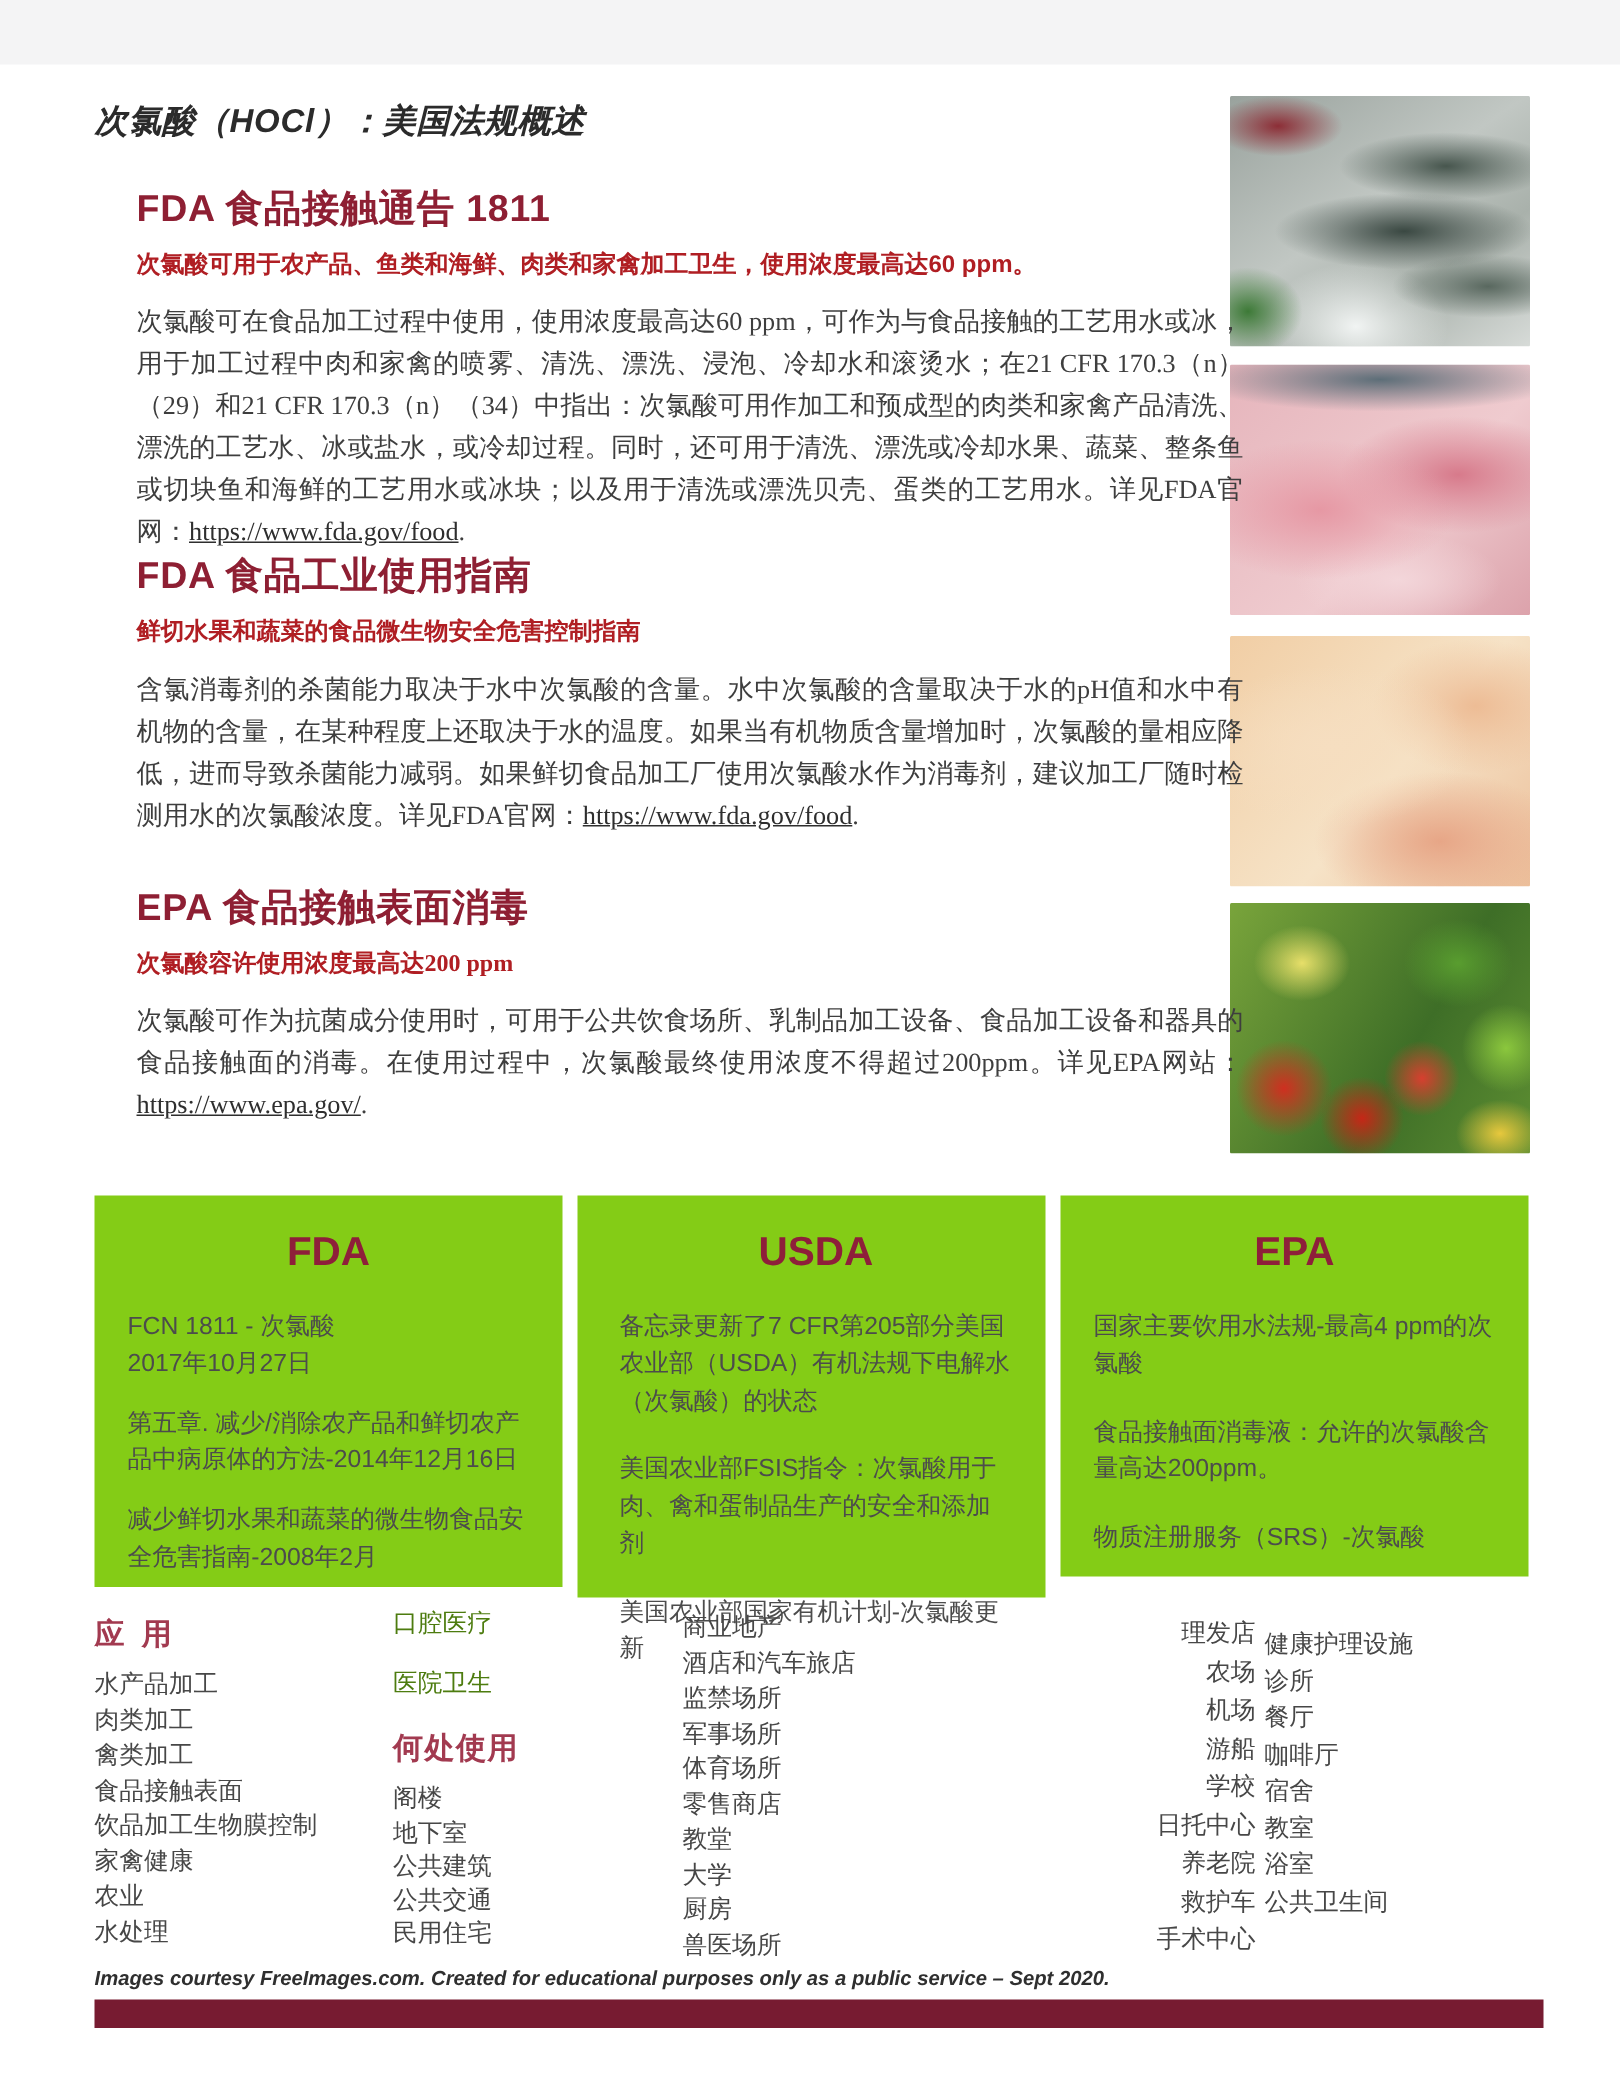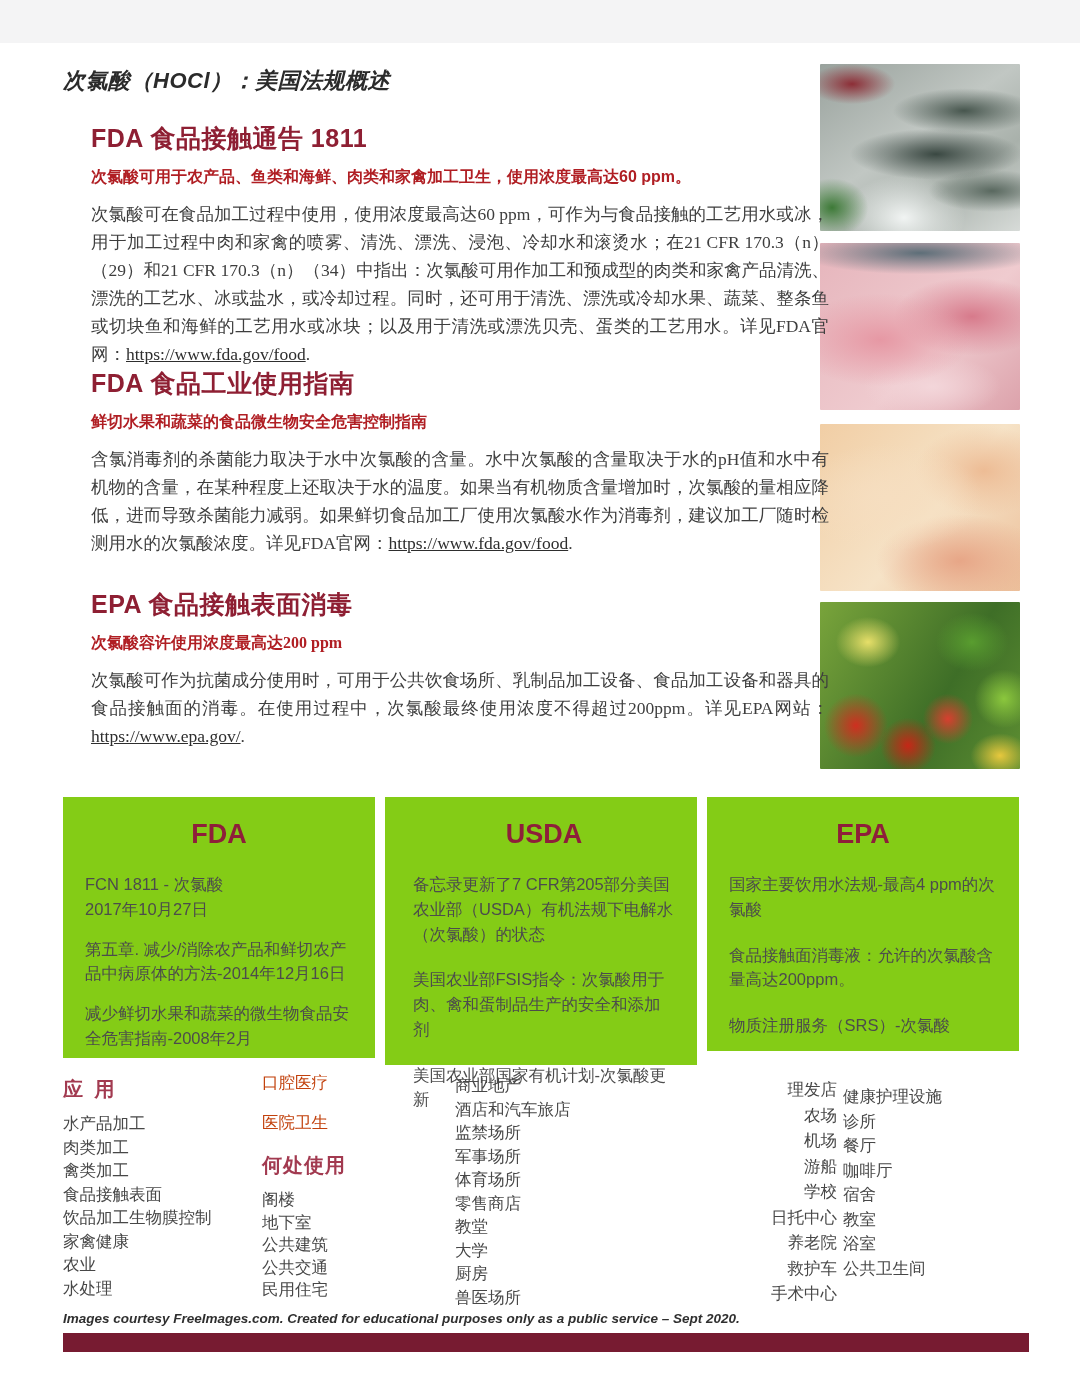--- a/index.html
+++ b/index.html
@@ -66,21 +66,21 @@
   .list-col{position:absolute;}
   .col1{left:63px;top:1076px;width:195px;}
   .col2{left:262px;top:1072px;width:190px;}
   .col3{left:455px;top:1074px;width:195px;}
   .col4{left:652px;top:1077px;width:185px;}
   .col5{left:843px;top:1084px;width:190px;}
   .list-heading{font-size:20px;font-weight:bold;color:#a23a50;letter-spacing:3px;margin:0 0 9px 0;}
   .col2 .list-heading{margin:13px 0 9px 0;letter-spacing:1px;}
   .list-items .list-item{font-size:16.5px;color:#474747;}
   .col1 .list-items .list-item{line-height:23.5px;}
-  .col2 .pre-items .list-item{font-size:16.5px;color:#c2410c;line-height:20px;margin-bottom:20px;}
+  .col2 .pre-items .list-item{font-size:16.5px;color:#4d7c0f;line-height:20px;margin-bottom:20px;}
   .col2 .list-items .list-item{line-height:22.5px;}
   .col3 .list-items .list-item{line-height:23.5px;}
   .col4 .list-items .list-item{line-height:25.5px;text-align:right;}
   .col5 .list-items .list-item{line-height:24.5px;}
   
   .footer-note{
     position:absolute;left:63px;top:1311px;width:960px;
     font-style:italic;font-weight:600;font-size:13.5px;color:#2f2f2f;
   }
   .bottom-bar{position:absolute;left:63px;top:1333px;width:966px;height:19px;background:#771b31;}

